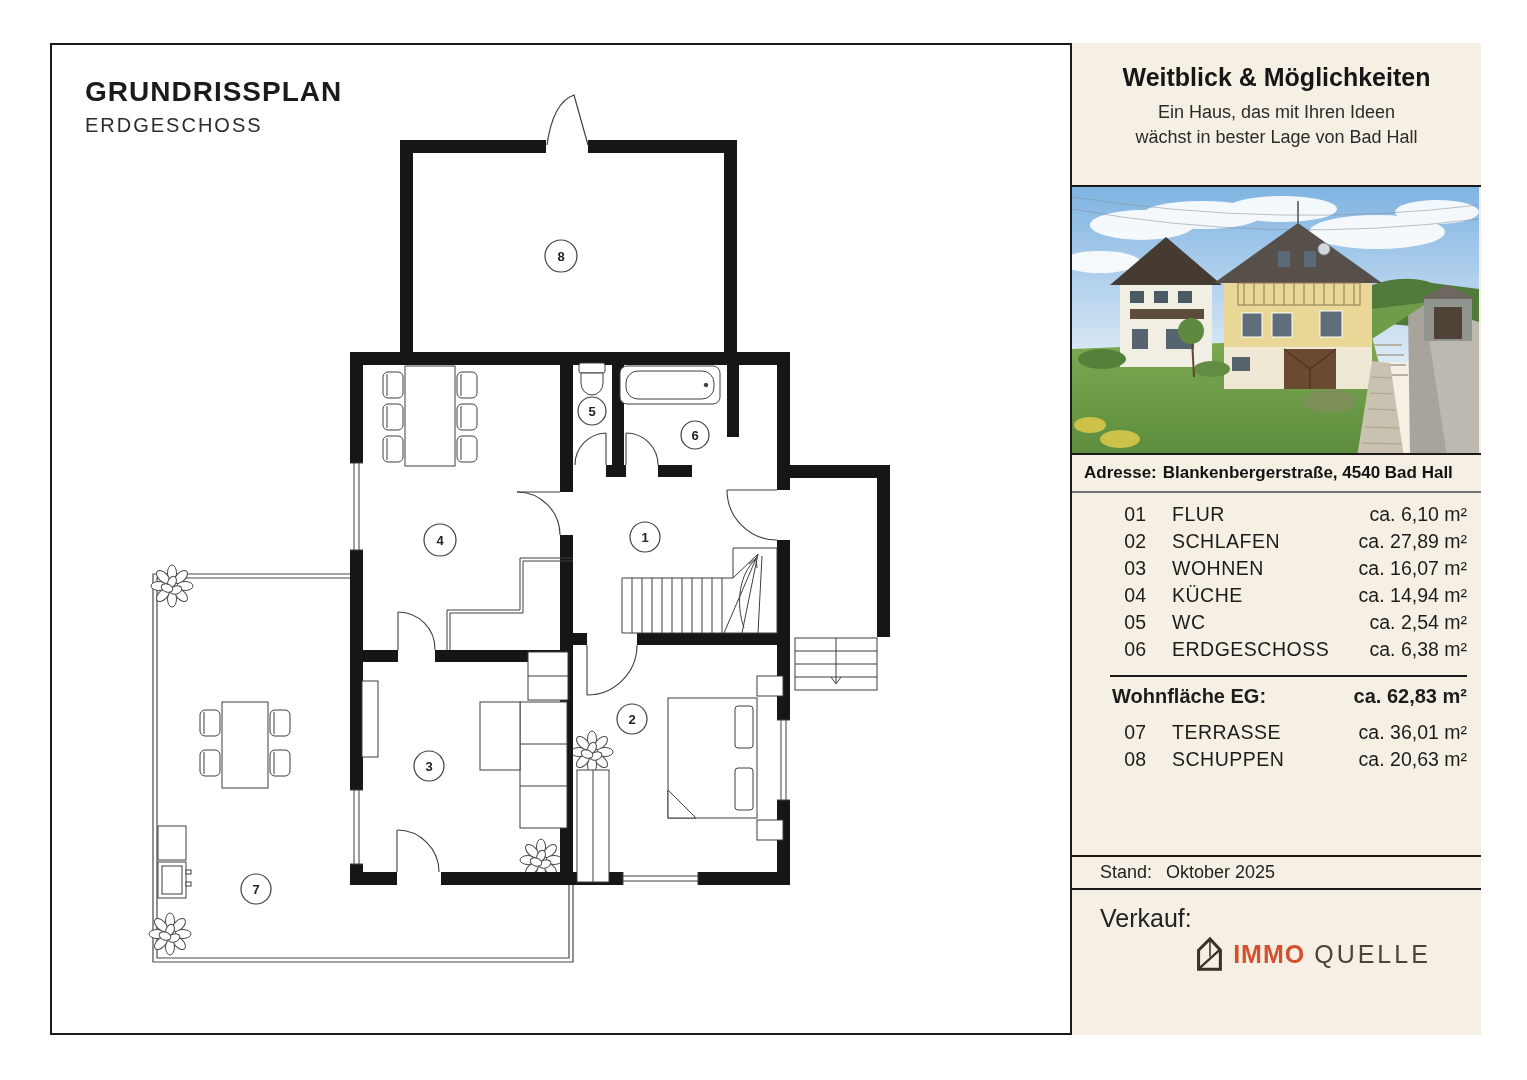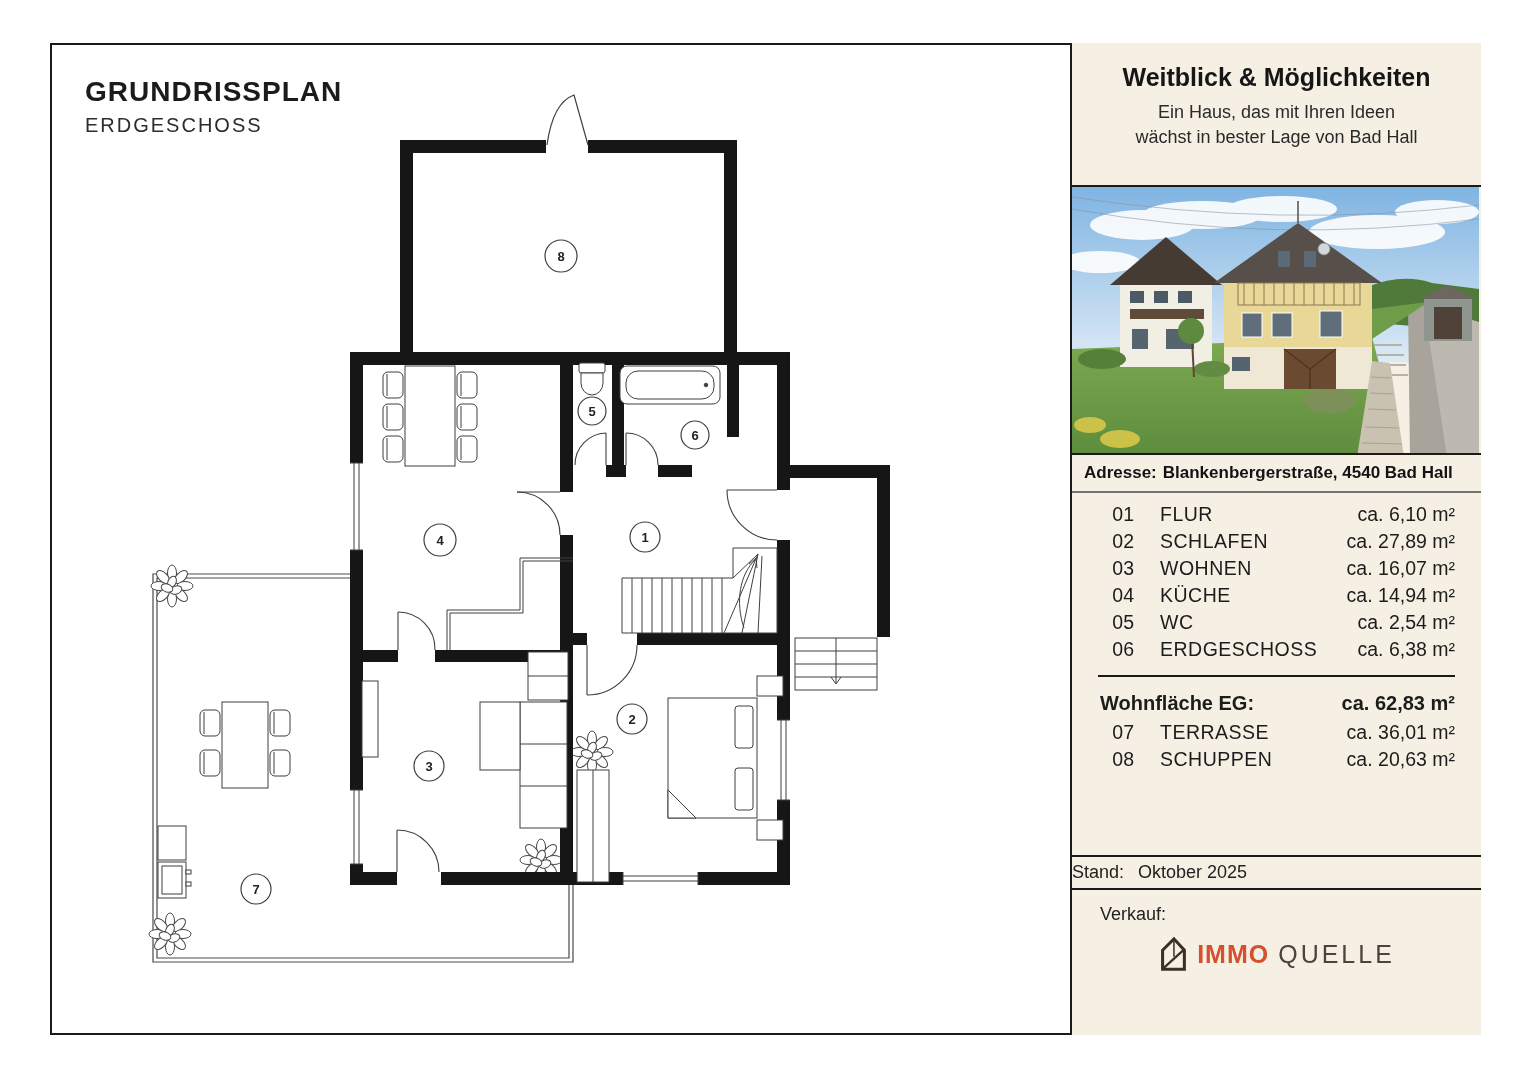--- a/index.html
+++ b/index.html
@@ -19,37 +19,37 @@
          background:#f6f0e4;border-left:2px solid #1a1a1a;box-sizing:border-box;}
   .panel-header{position:absolute;left:0;top:0;width:100%;text-align:center;}
   .panel-header .hl{margin-top:20px;font-size:25px;font-weight:bold;color:#161616;}
   .panel-header .sub{margin-top:8px;font-size:18px;line-height:25px;color:#2a2a2a;}
   .photo{position:absolute;left:0;top:142px;width:409px;height:270px;
          border-top:2px solid #1a1a1a;border-bottom:2px solid #1a1a1a;box-sizing:border-box;overflow:hidden;}
   .addr{position:absolute;left:0;top:412px;width:409px;height:38px;box-sizing:border-box;
         border-bottom:2px solid #737373;font-size:17px;font-weight:bold;
         display:flex;align-items:center;padding-left:12px;color:#131313;}
   .addr .lbl{margin-right:6px;}
-  .rooms{position:absolute;left:0;top:460px;width:409px;}
+  .rooms{position:absolute;left:12px;top:460px;width:409px;}
   .row{display:flex;align-items:baseline;height:27px;font-size:19.5px;color:#1c1c1c;}
   .row .num{width:40px;text-align:right;margin-left:22px;}
   .row .nm{margin-left:26px;letter-spacing:0.5px;}
   .row .val{margin-left:auto;margin-right:26px;}
   .divider{height:0;border-top:2px solid #1a1a1a;margin:10px 26px 0 26px;}
-  .total{display:flex;align-items:flex-end;height:30px;margin-top:8px;font-size:20px;font-weight:bold;}
+  .total{display:flex;align-items:flex-start;height:30px;margin-top:8px;font-size:20px;font-weight:bold;}
   .total .nm{margin-left:28px;}
   .total .val{margin-left:auto;margin-right:26px;}
   .outdoor{margin-top:6px;}
   .standrow{position:absolute;left:0;top:812px;width:409px;height:35px;box-sizing:border-box;
             border-top:2px solid #1a1a1a;border-bottom:2px solid #1a1a1a;
-            display:flex;align-items:center;font-size:18px;color:#222;}
+            display:flex;align-items:center;font-size:18px;padding-left:28px;color:#222;}
   .standrow .lbl{margin-right:14px;}
   .verkauf{position:absolute;left:0;top:847px;width:409px;height:145px;}
-  .verkauf .vlbl{position:absolute;left:28px;top:14px;font-size:18px;color:#222;}
-  .logo{position:absolute;left:0;top:46px;width:100%;display:flex;justify-content:center;align-items:center;gap:9px;}
+  .verkauf .vlbl{position:absolute;left:28px;top:14px;font-size:25px;color:#222;}
+  .logo{position:absolute;left:0;top:46px;width:100%;display:flex;justify-content:center;align-items:center;gap:9px;padding-left:36px;}
   .logo .immo{font-size:25px;font-weight:bold;color:#d5502e;letter-spacing:1px;}
   .logo .quelle{font-size:25px;font-weight:300;color:#4c443c;letter-spacing:3px;}
   .contact{position:absolute;left:0;top:92px;width:100%;text-align:center;
            font-size:13.5px;line-height:17px;color:#3b352f;}
   svg text{font-family:"Liberation Sans",sans-serif;}
 </style>
 </head>
 <body>
 
 <div id="page">

